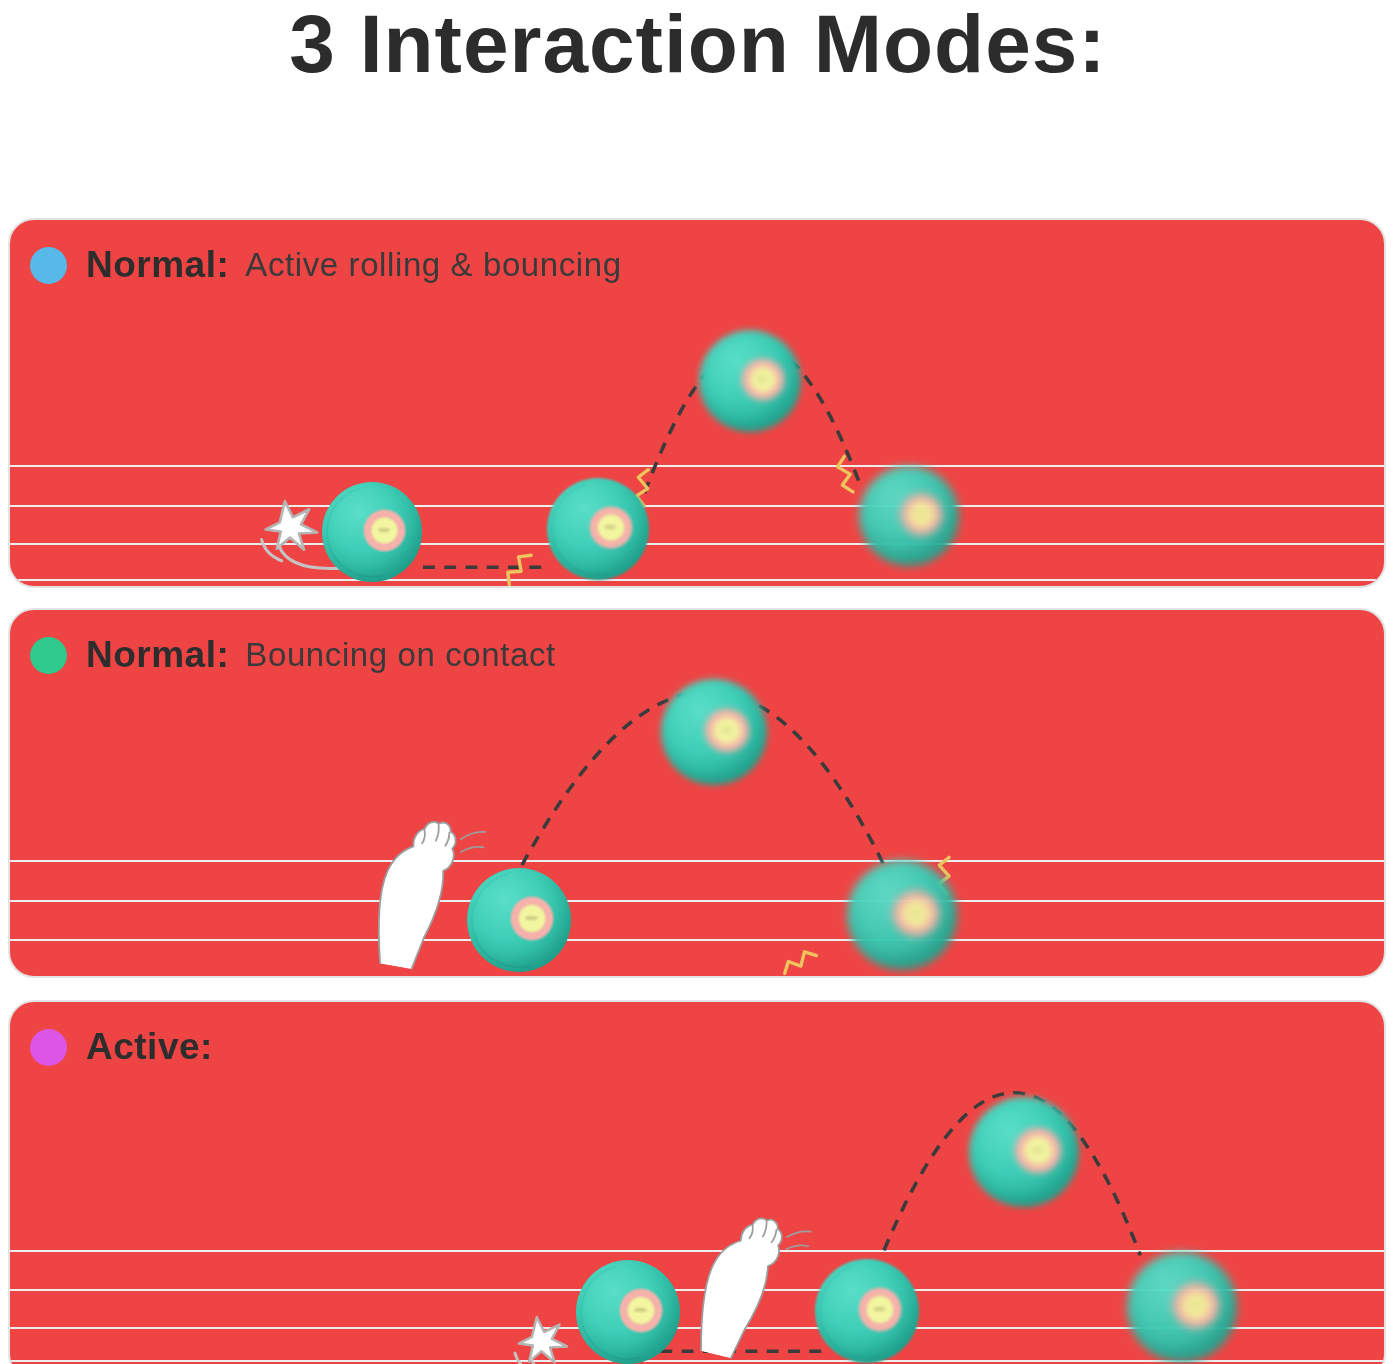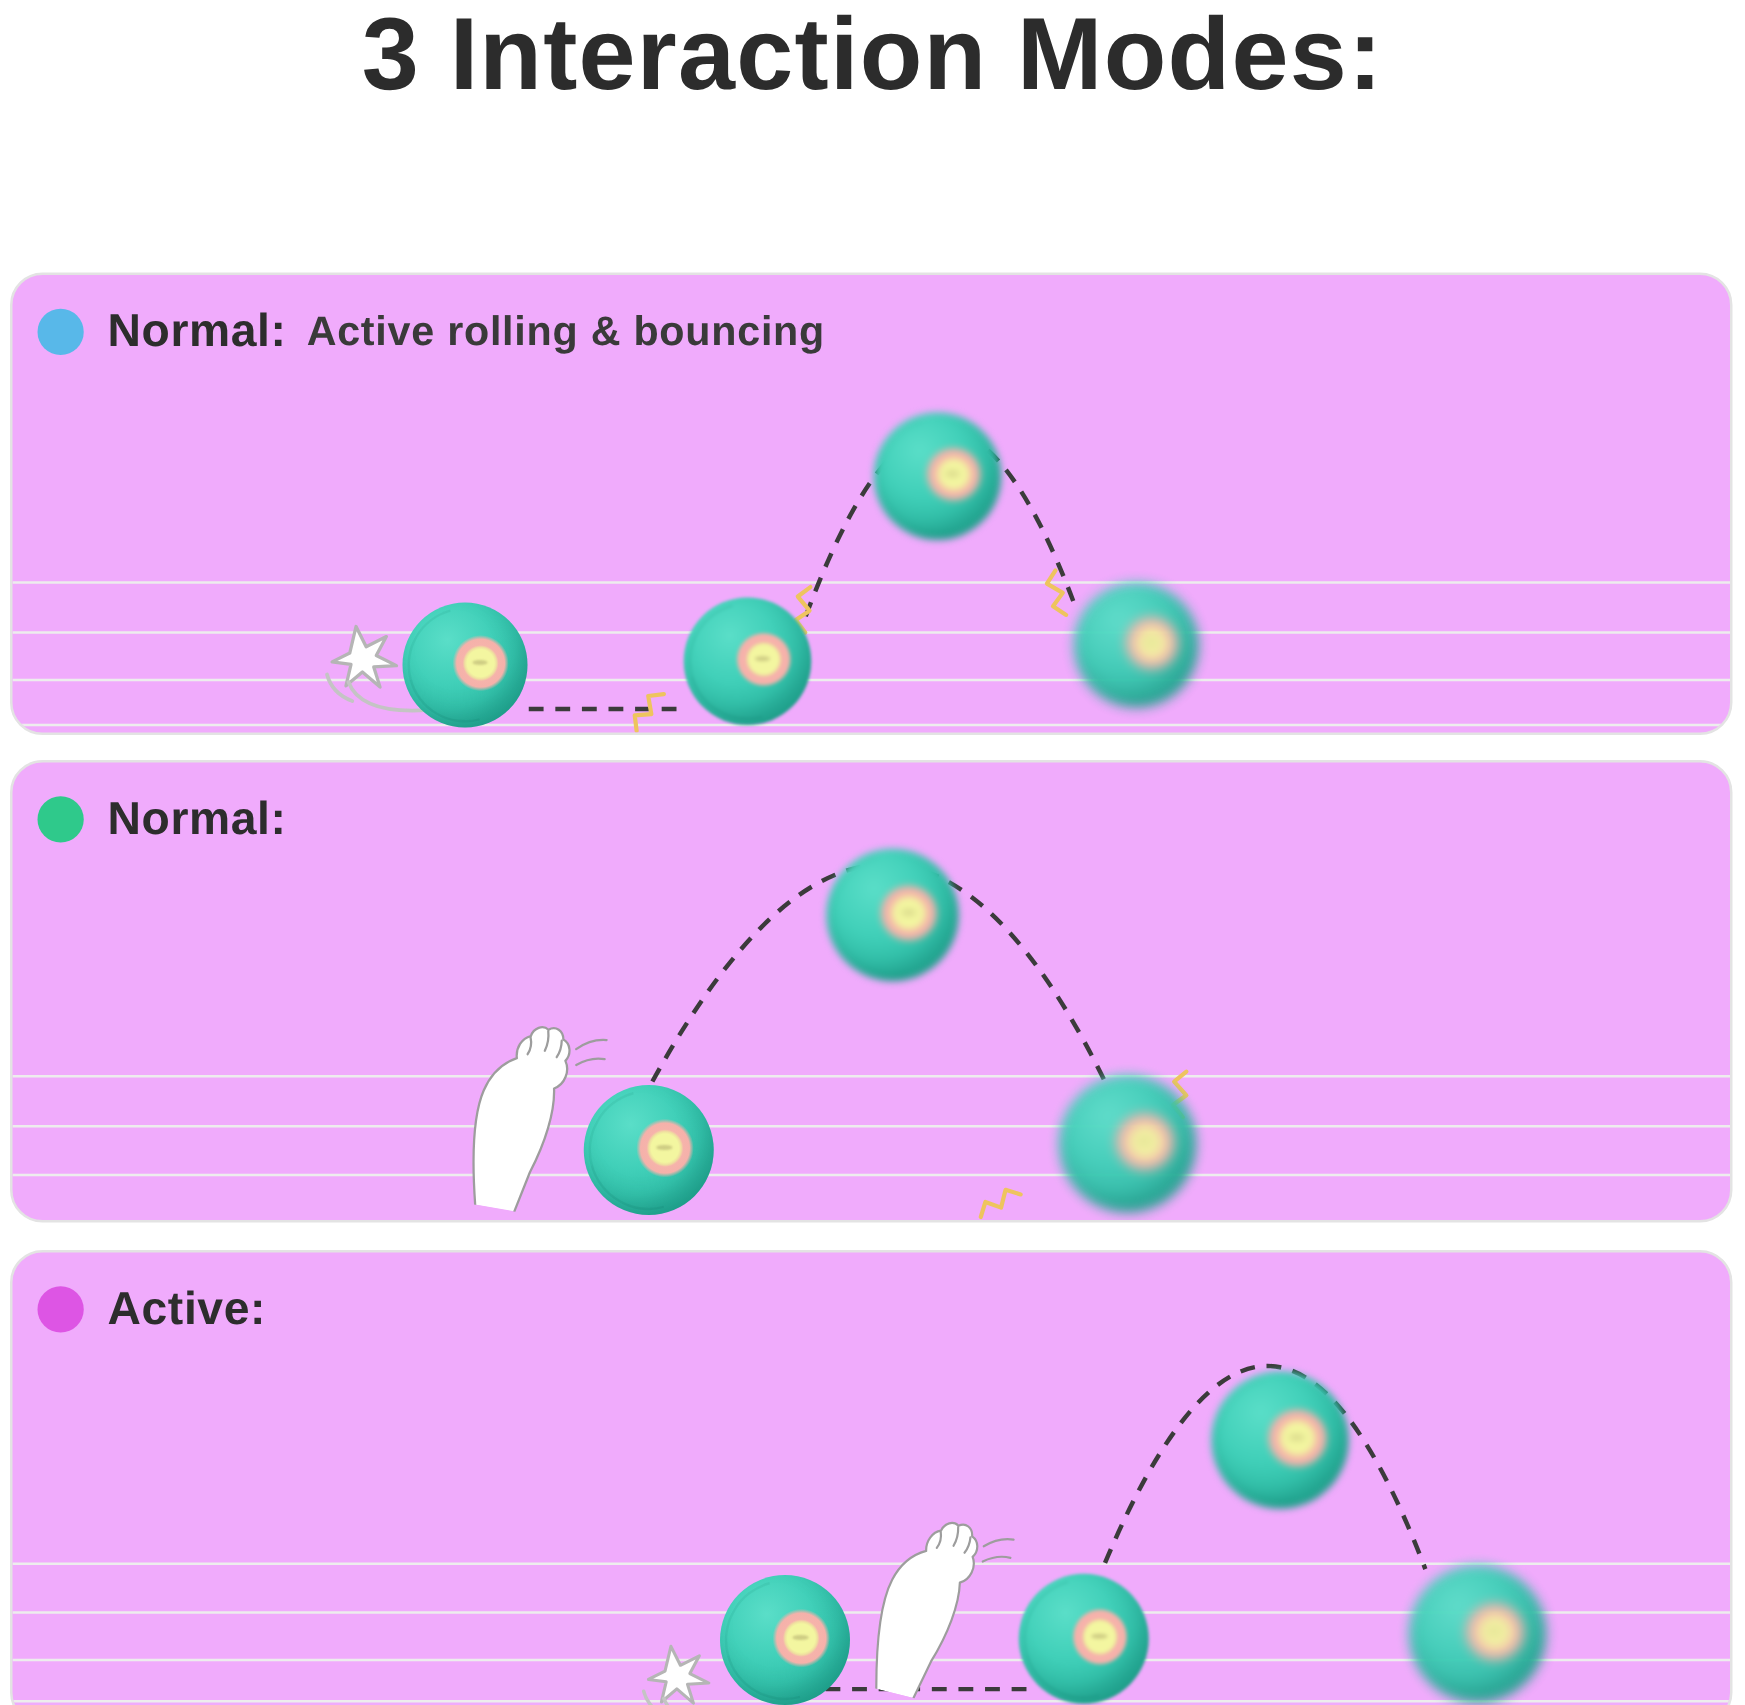--- a/index.html
+++ b/index.html
@@ -2,30 +2,30 @@
 <html><head>
 <meta charset="utf-8">
 <style>
   html,body{margin:0;padding:0;background:#ffffff;width:1396px;height:1364px;overflow:hidden;
             font-family:"Liberation Sans", sans-serif;position:relative;}
   .page{position:absolute;inset:0;width:1396px;height:1364px;background:#ffffff;}
 
   .title{position:absolute;top:-6px;left:0;width:100%;margin:0;text-align:center;
          font-size:82px;line-height:100px;font-weight:800;letter-spacing:1px;color:#2c2c2c;}
 
-  .panel{position:absolute;left:8px;width:1378px;background:#f0abfc;border:2px solid #e3e3e3;
+  .panel{position:absolute;left:8px;width:1378px;background:#ef4444;border:2px solid #e3e3e3;
          border-radius:26px;box-sizing:border-box;overflow:hidden;}
   #panel-normal{top:218px;height:370px;}
   #panel-passive{top:608px;height:370px;}
   #panel-gentle{top:1000px;height:380px;}
 
   .panel-header{position:absolute;top:24px;left:20px;display:flex;align-items:center;gap:19px;z-index:30;}
   .dot{width:37px;height:37px;border-radius:50%;flex:none;}
   .mode-label{font-size:37px;font-weight:700;color:#2d2d2d;letter-spacing:.5px;}
-  .mode-desc{font-size:33px;font-weight:700;color:#3a3a3a;letter-spacing:.6px;margin-left:-3px;}
+  .mode-desc{font-size:33px;font-weight:400;color:#3a3a3a;letter-spacing:.6px;margin-left:-3px;}
 
   .floor-line{position:absolute;left:0;right:0;height:2px;background:#ededed;z-index:1;}
 
   .overlay{position:absolute;inset:0;width:100%;height:100%;z-index:5;pointer-events:none;}
   .art{position:absolute;z-index:8;pointer-events:none;}
 
   .ball{position:absolute;border-radius:50%;z-index:20;
         background:radial-gradient(circle at 36% 30%, #5adec8 0%, #41d0b9 36%, #34c3ac 58%, #25ad97 78%, #1b9b86 100%);
         box-shadow:inset -8px -12px 18px rgba(0,90,75,.18);}
   .ball::before{content:"";position:absolute;inset:4%;border-radius:50%;border:2px solid transparent;
@@ -91,20 +91,21 @@
       </div>
     <div class="ball blur4" style="left:849px;top:246px;width:100px;height:100px">
         <div class="eye"></div>
       </div>
   </section>
 
   <section class="panel" id="panel-passive">
     <div class="panel-header">
       <span class="dot" style="background-color: rgb(47, 201, 139);"></span>
       <span class="mode-label">Normal:</span>
+      <span class="mode-desc">Bouncing on contact</span>
     </div>
 
     <div class="floor-line" style="top:250px"></div>
     <div class="floor-line" style="top:290px"></div>
     <div class="floor-line" style="top:329px"></div>
 
     <svg class="overlay" viewBox="0 0 1378 370">
       <path class="dashpath" d="M512 258 Q706 -95 880 262"></path>
       <g>
         <path class="squig" transform="translate(934,248) rotate(6)" d="M10 1 L1 10 L12 20 L2 29 L11 38"></path>

